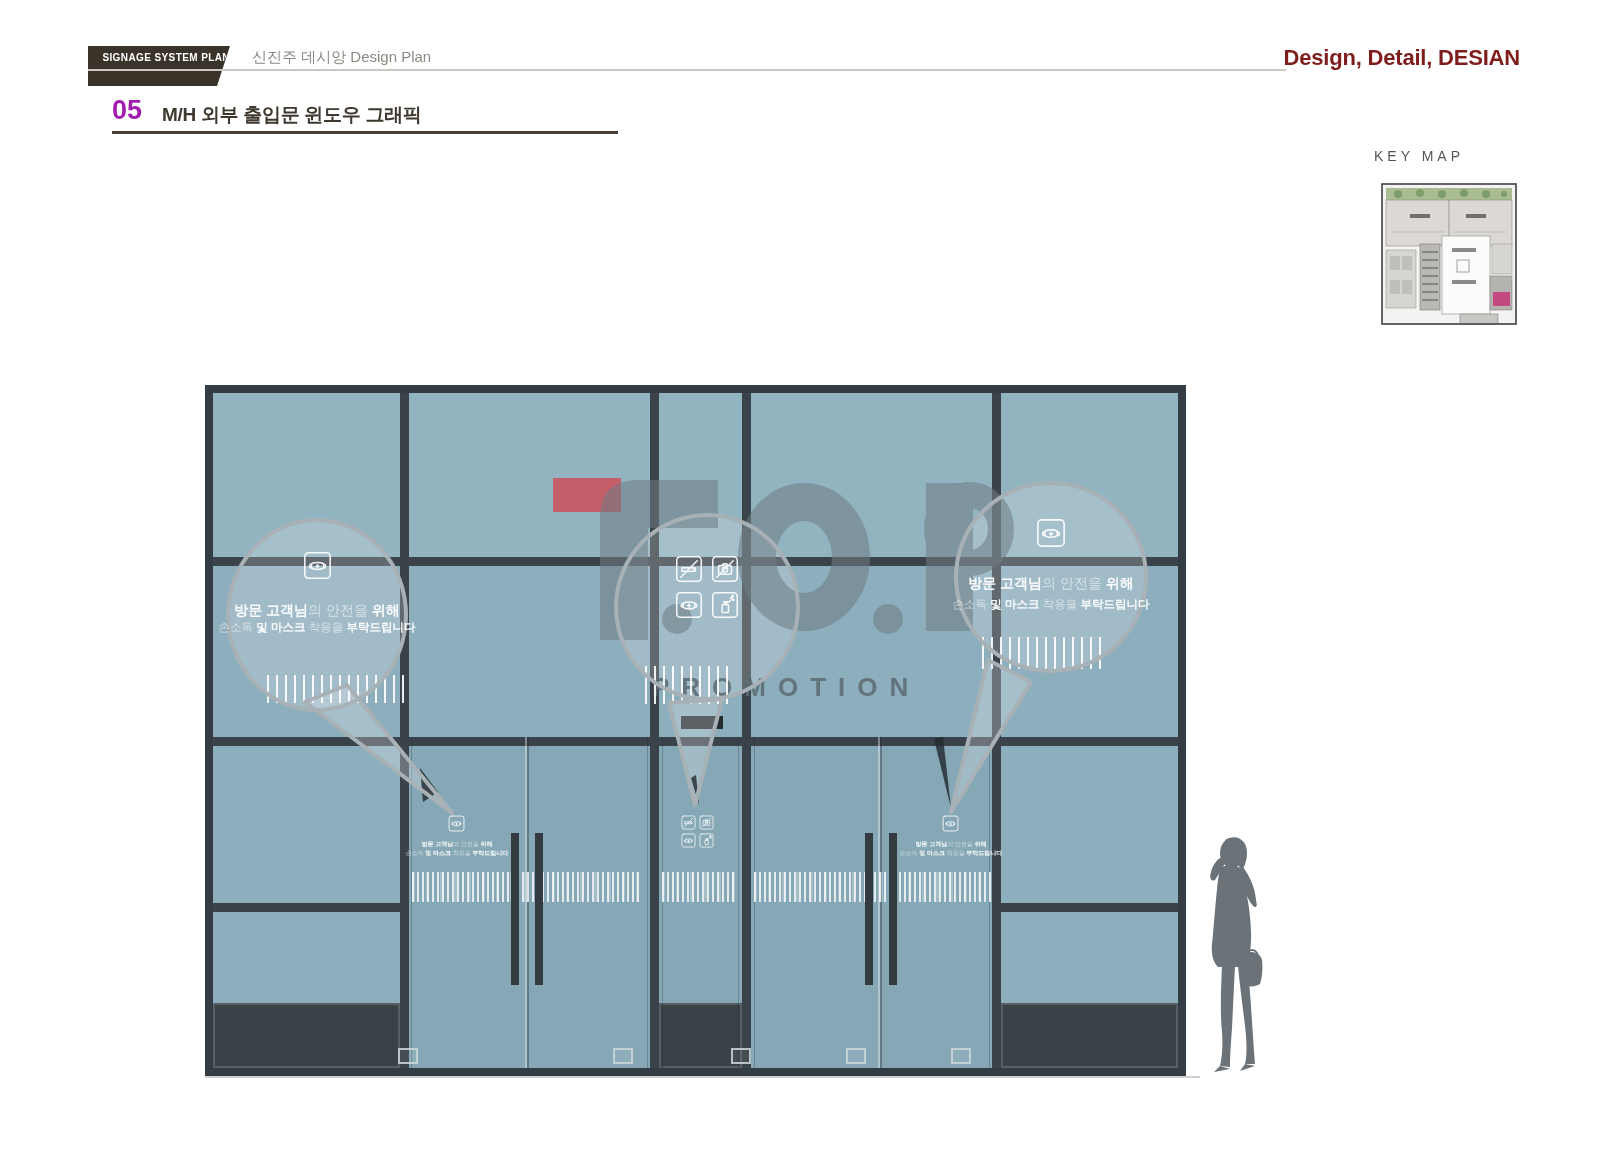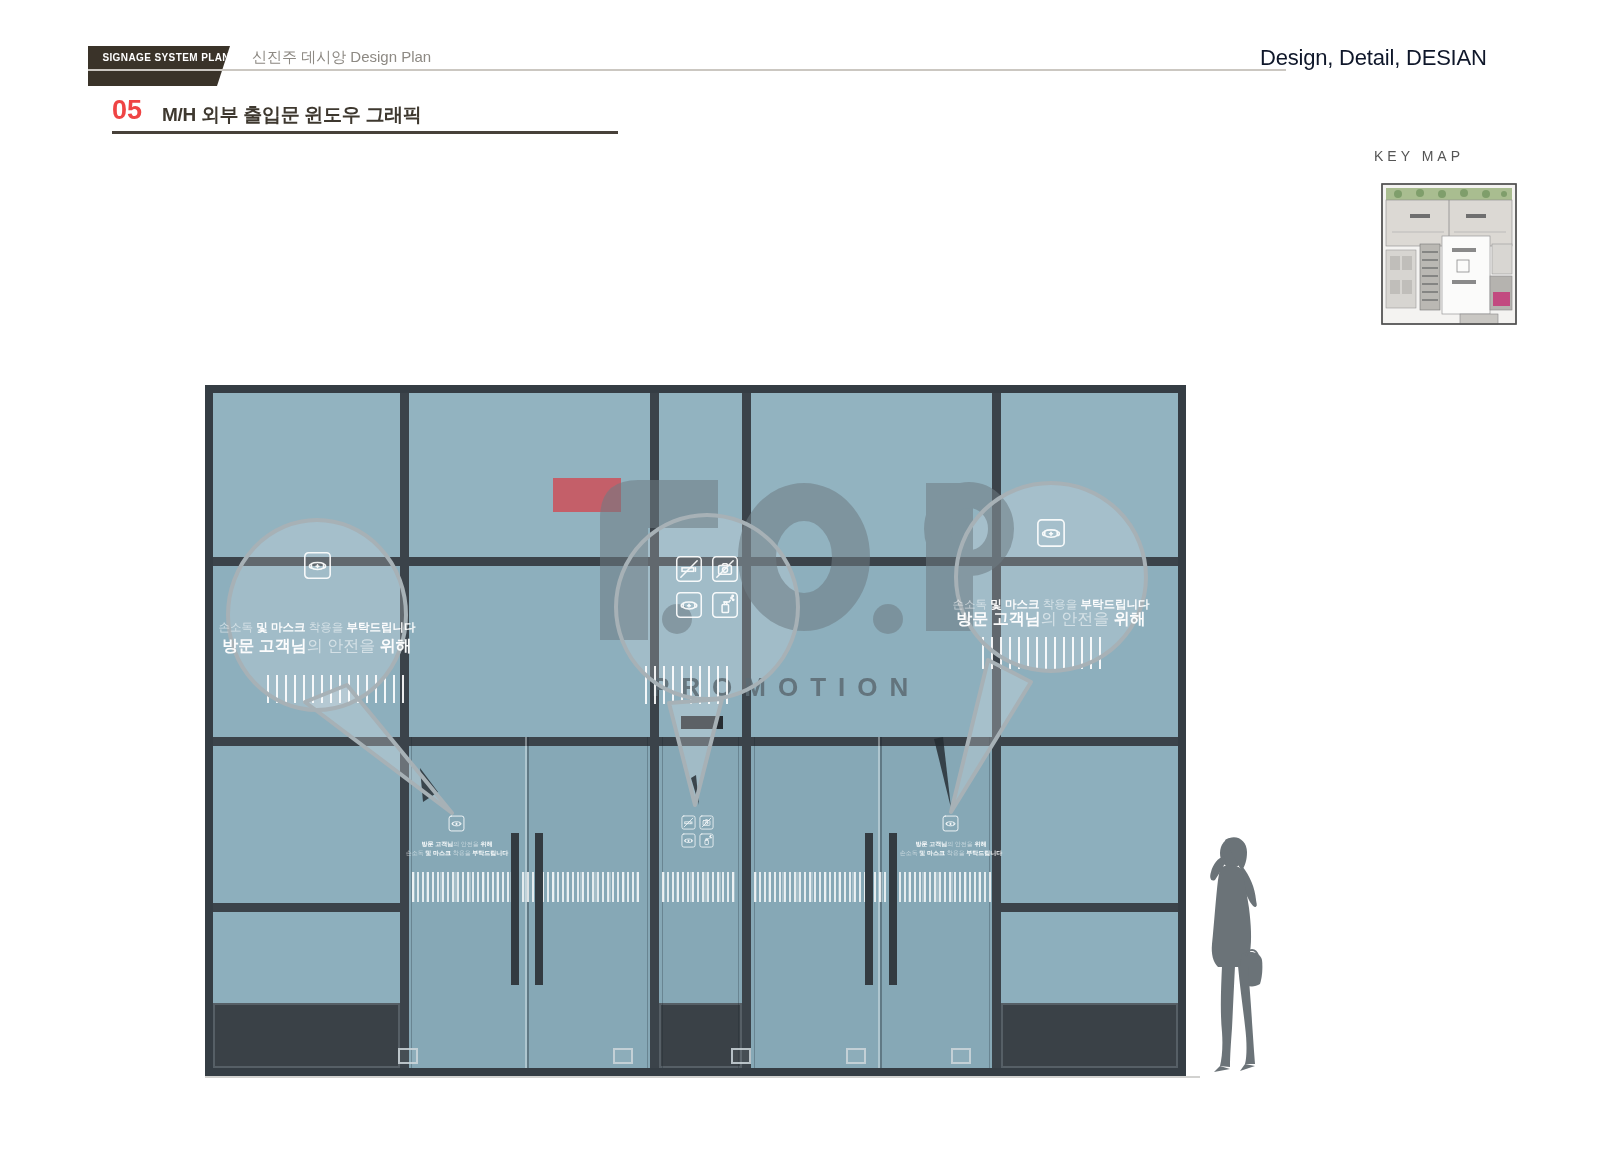--- a/index.html
+++ b/index.html
@@ -9,22 +9,22 @@
   }
   .abs{position:absolute;}
   
   .badge{
     left:88px;top:46px;width:142px;height:40px;background:#3a3329;color:#fff;
     font-size:10px;font-weight:bold;letter-spacing:.4px;line-height:24px;text-align:right;
     clip-path:polygon(0 0,100% 0,calc(100% - 13px) 100%,0 100%);
   }
   .subtitle{left:252px;top:48px;font-size:15px;color:#8d8983;}
   .hrule{left:88px;top:69px;width:1198px;height:2px;background:#cbc7c1;}
-  .brand{left:1260px;top:45px;width:260px;text-align:left;font-size:22px;font-weight:400;color:#0f172a;letter-spacing:-.2px;}
-  .secnum{left:112px;top:95px;font-size:27px;font-weight:800;color:#ef4444;}
+  .brand{left:1260px;top:45px;width:260px;text-align:right;font-size:22px;font-weight:700;color:#7f1d1d;letter-spacing:-.2px;}
+  .secnum{left:112px;top:95px;font-size:27px;font-weight:800;color:#a21caf;}
   .sectitle{left:162px;top:102px;font-size:19px;font-weight:bold;color:#3e382f;letter-spacing:-.3px;}
   .secline{left:112px;top:131px;width:506px;height:3px;background:#47413a;}
   .keymap-label{left:1374px;top:148px;font-size:14px;color:#555;letter-spacing:4px;}
   
   #elevation{left:205px;top:385px;width:981px;height:691px;background:#8dafbd;}
   .frame{background:#353d44;z-index:2;}
   .mull{background:#3b434a;z-index:2;}
   .tint{z-index:1;}
   .red-marker{left:348px;top:93px;width:68px;height:34px;background:#c45f69;z-index:1;}
   .door-header-box{left:476px;top:331px;width:42px;height:13px;background:#262c31;z-index:2;}
@@ -34,21 +34,21 @@
   .door-edge{width:1px;top:352px;height:331px;background:rgba(25,35,42,.26);z-index:2;}
   .handle{width:8px;top:448px;height:152px;background:#333b41;z-index:7;}
   .bracket{top:663px;width:20px;height:16px;border:2px solid rgba(205,214,218,.85);background:rgba(255,255,255,.06);box-sizing:border-box;z-index:3;}
   .frost{top:487px;height:30px;z-index:6;
     background-image:repeating-linear-gradient(90deg,rgba(255,255,255,.78) 0 2px,rgba(255,255,255,0) 2px 5px),
                      repeating-linear-gradient(90deg,rgba(255,255,255,.25) 0 3px,rgba(255,255,255,0) 3px 14px);}
   .ticks{z-index:6;background-image:repeating-linear-gradient(90deg,rgba(255,255,255,.9) 0 2px,rgba(255,255,255,0) 2px 9px);}
   .lyr4{z-index:4;} .lyr5{z-index:5;} .lyr7{z-index:7;}
   .btxt{position:absolute;text-align:center;color:#fff;z-index:8;white-space:nowrap;}
   .btxt .em{opacity:.97;font-weight:bold;} .btxt .dim{opacity:.55;}
-  .b1{font-size:16px;margin-top:34px;} .b2{font-size:11.5px;}
+  .b1{font-size:14px;} .b2{font-size:11.5px;}
   .stick{font-size:6px;transform-origin:center;}
   .floorline{left:205px;top:1076px;width:995px;height:2px;background:#d2d2d0;}
 </style>
 </head>
 <body>
 
 <div class="abs badge">SIGNAGE SYSTEM PLAN</div>
 <div class="abs subtitle">신진주 데시앙 Design Plan</div>
 <div class="abs hrule"></div>
 <div class="abs brand">Design, Detail, DESIAN</div>

